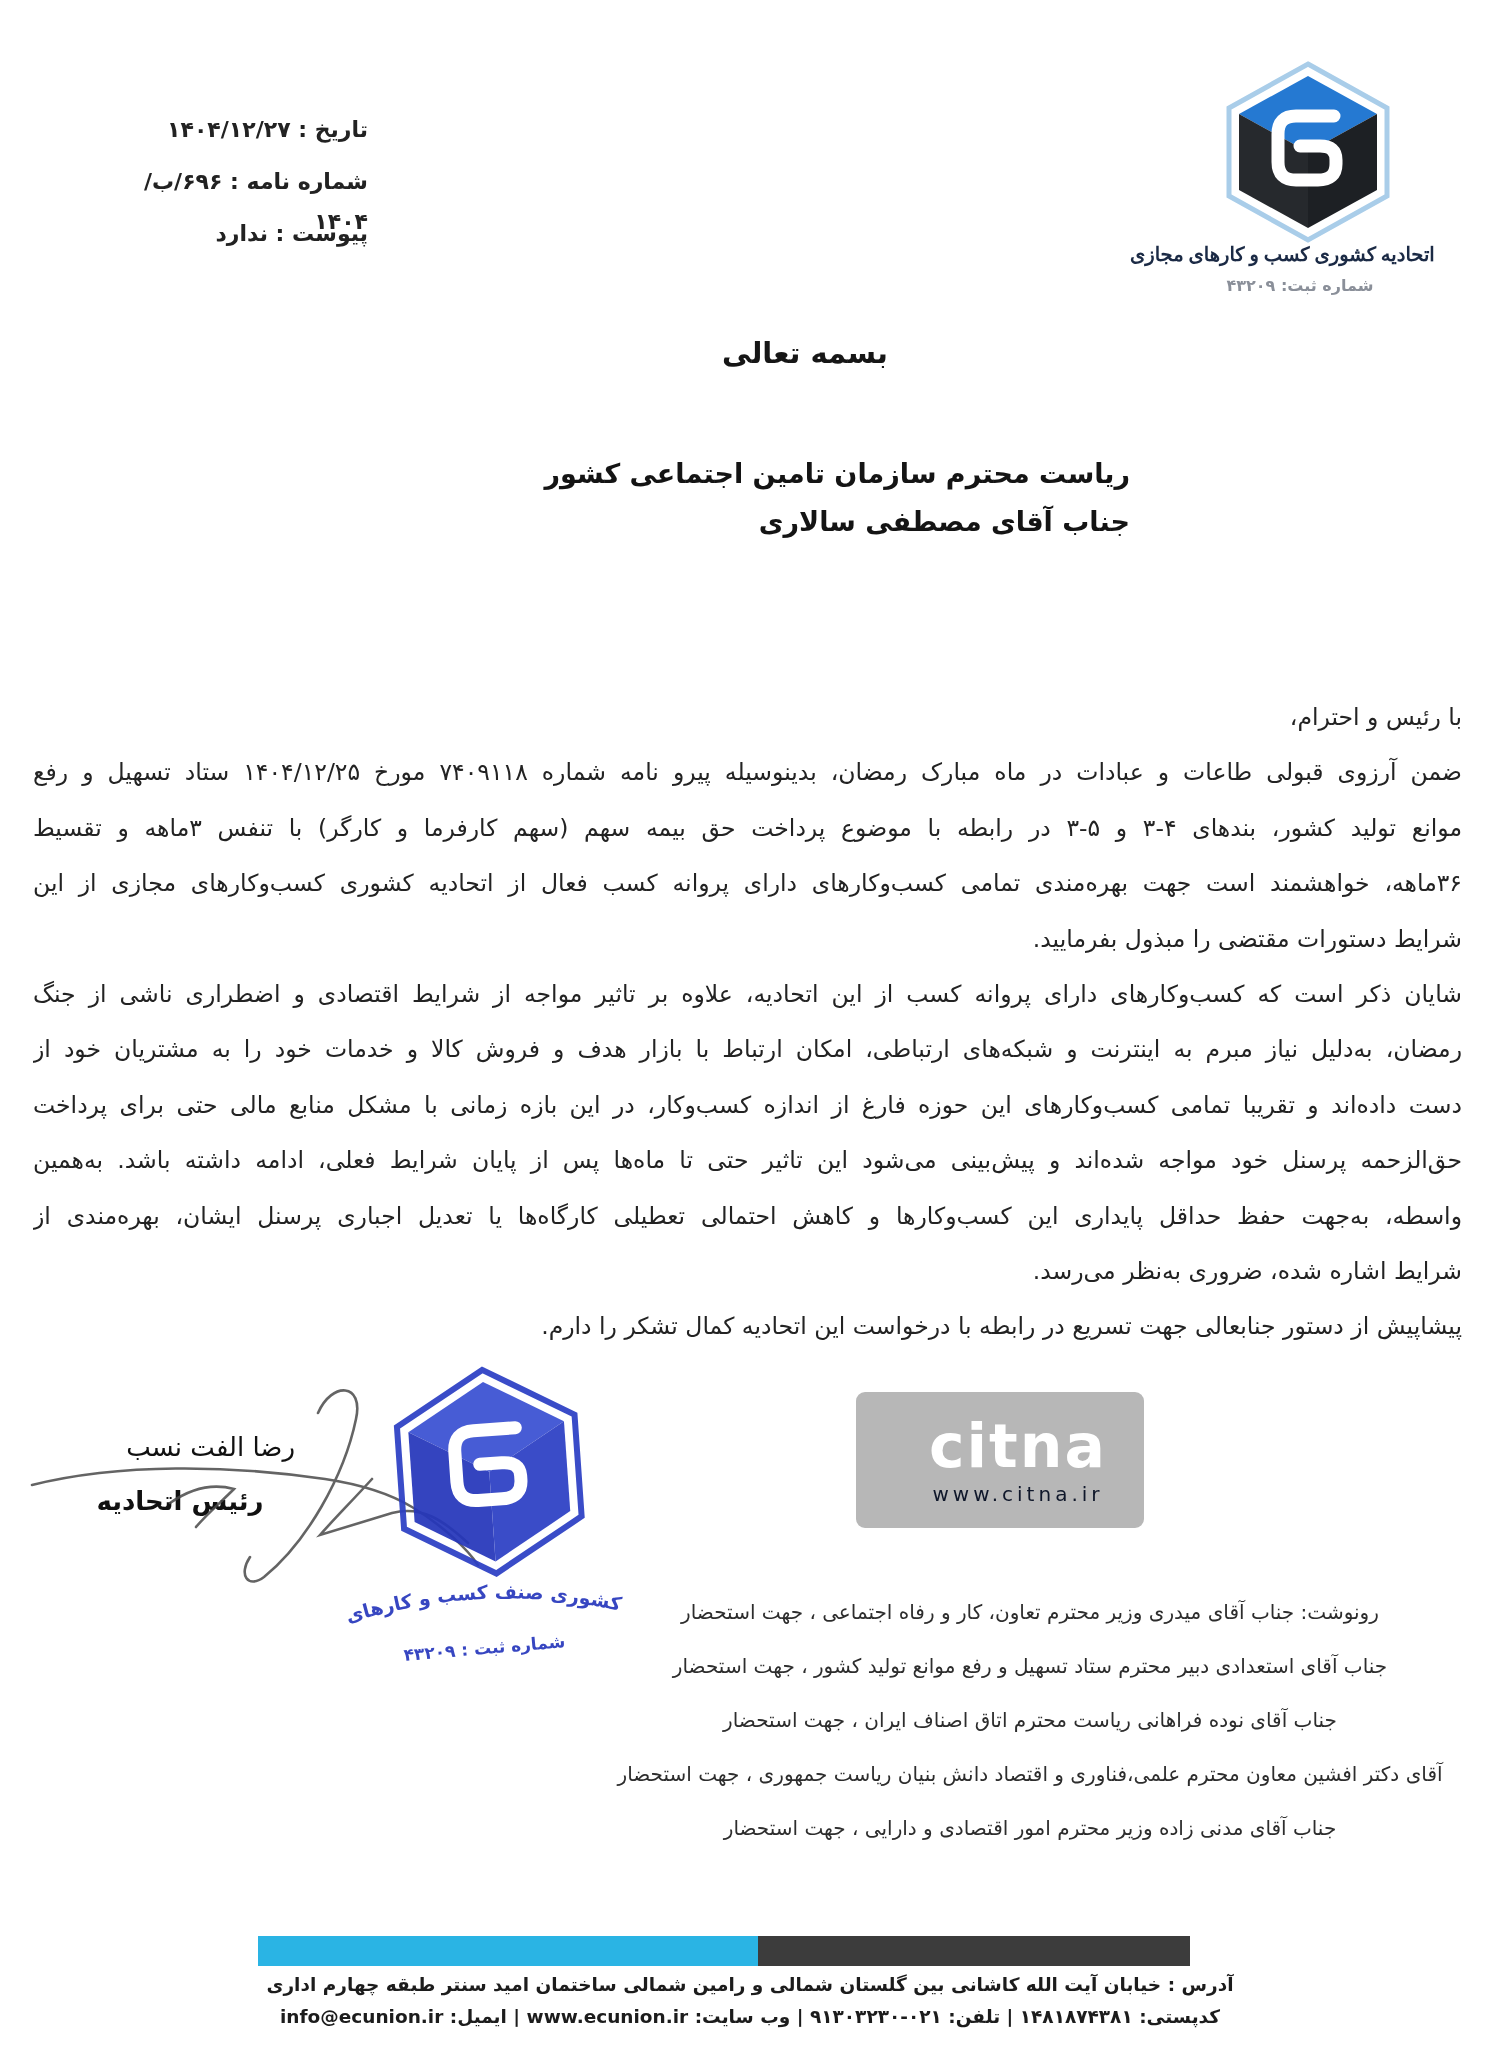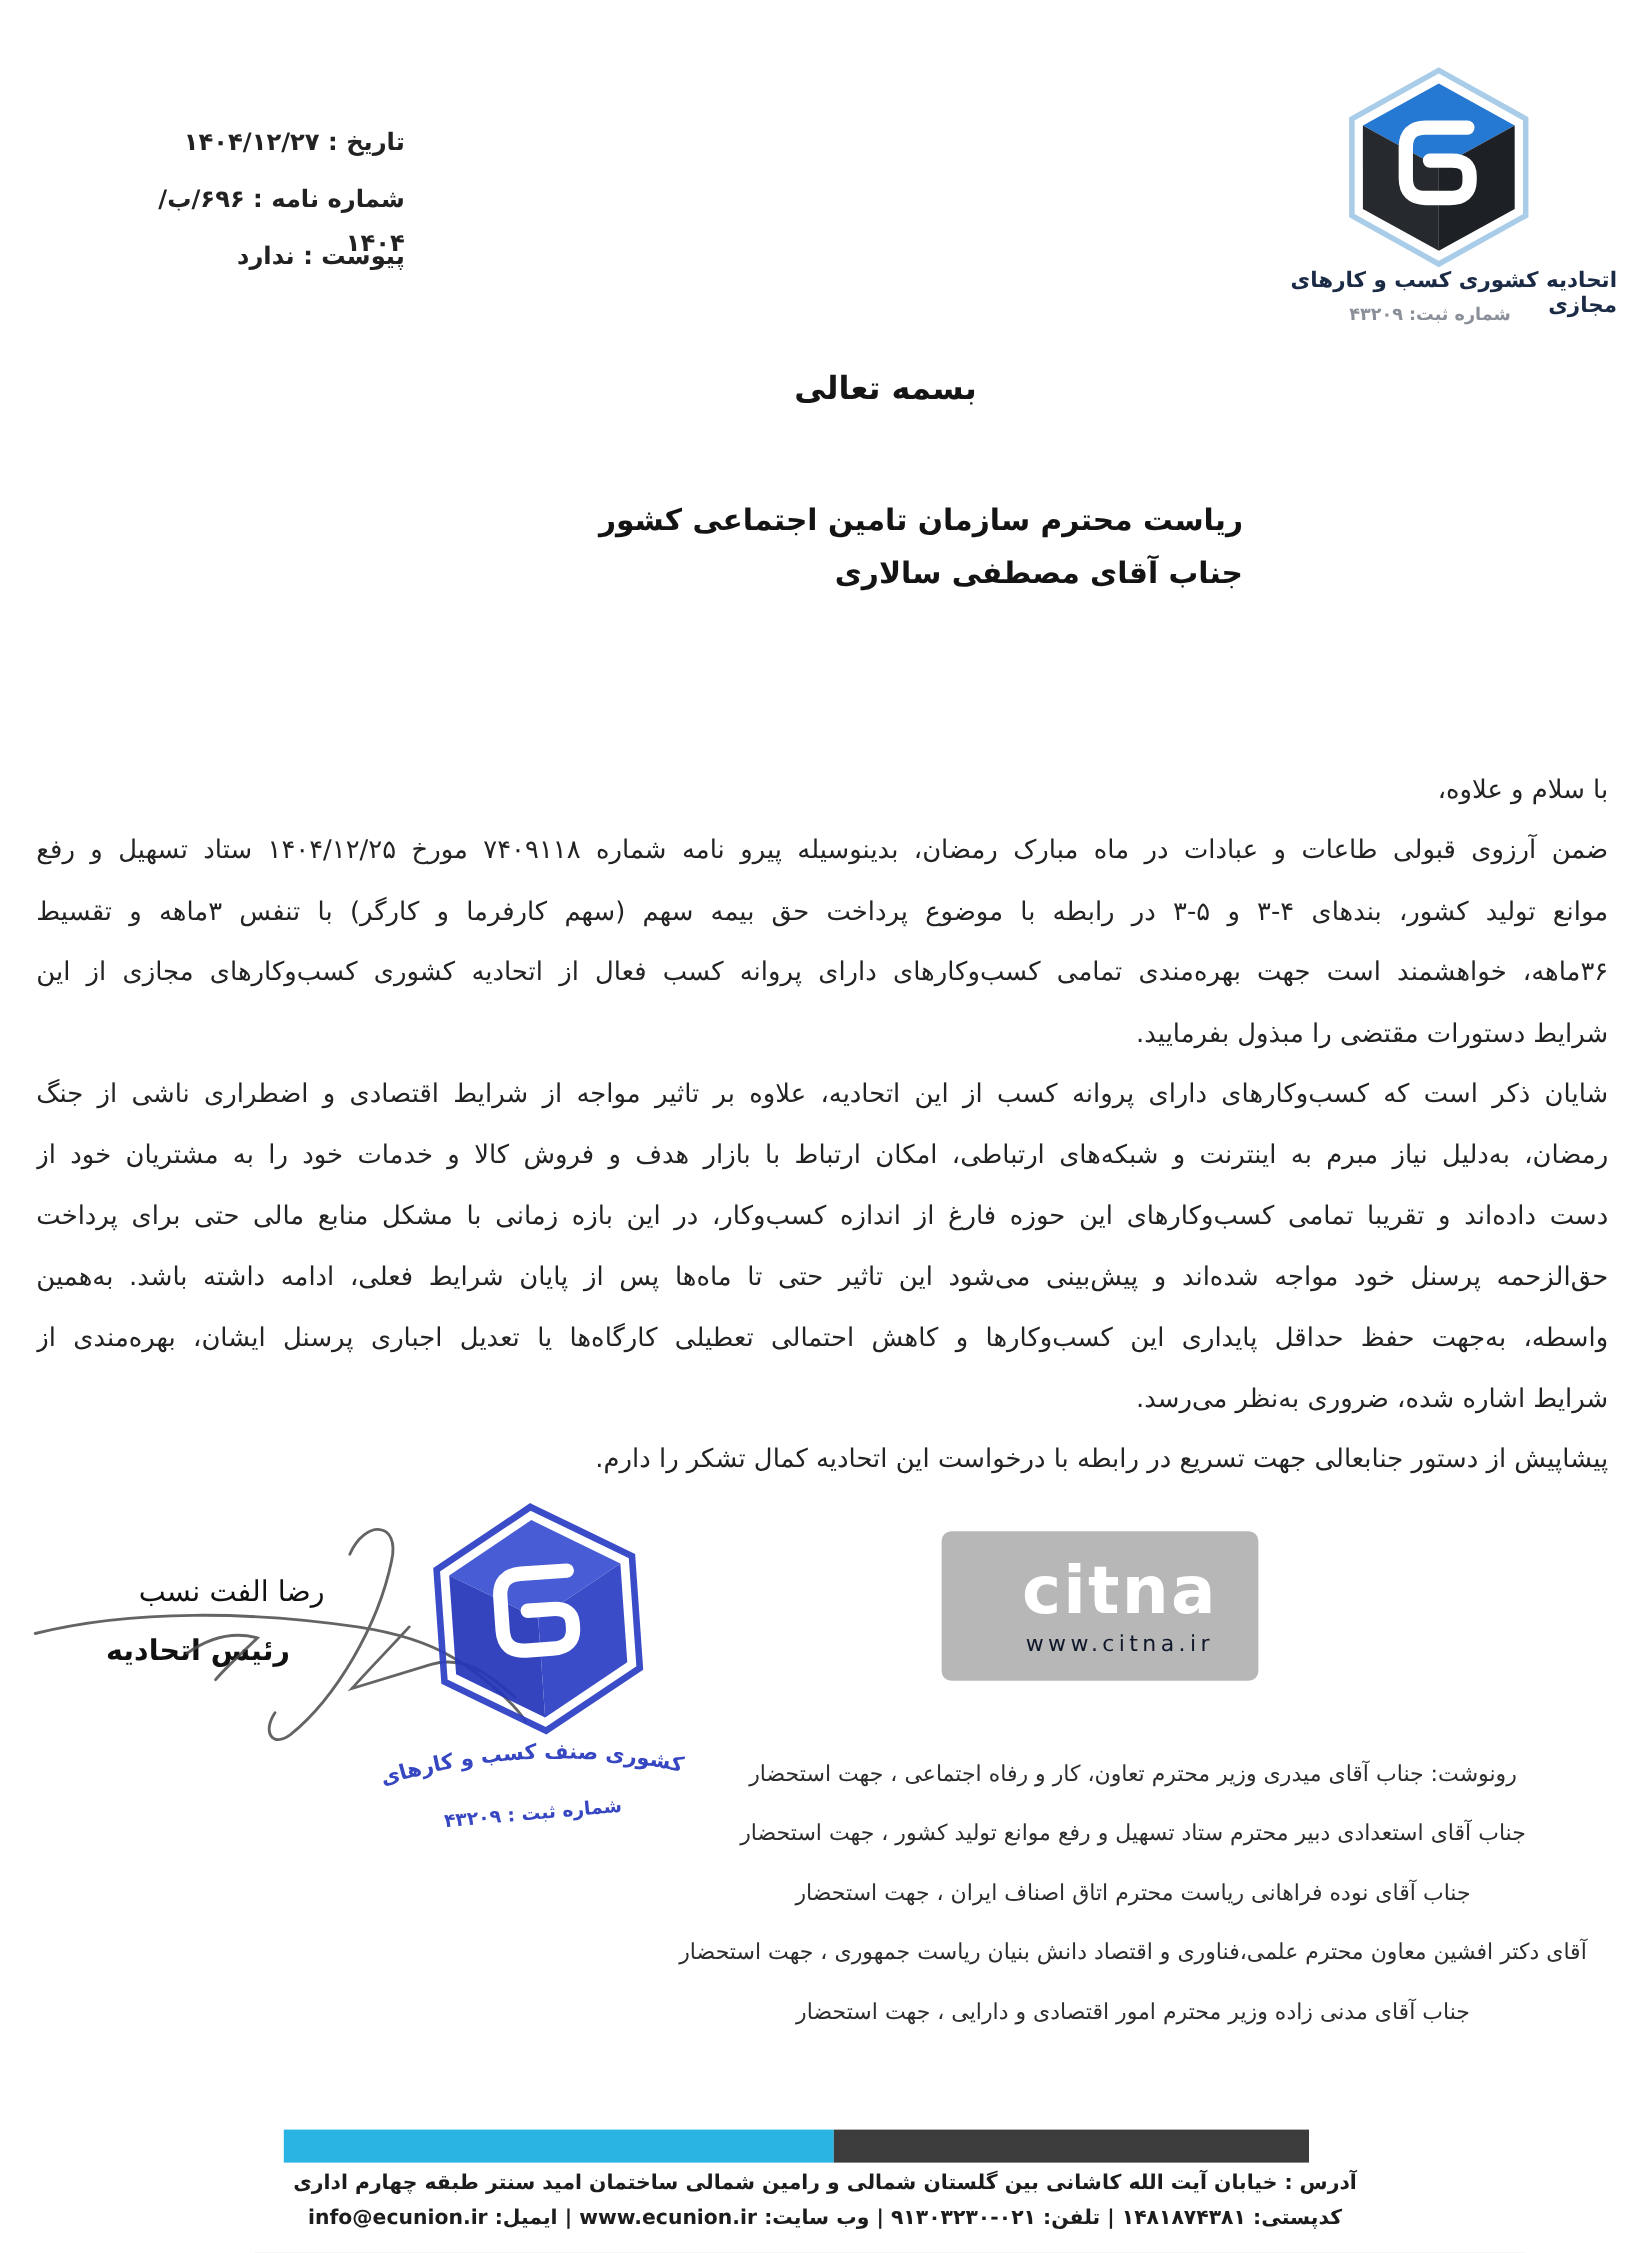--- a/index.html
+++ b/index.html
@@ -15,21 +15,21 @@
     direction: rtl;
   }
   .abs { position: absolute; }
 
   
   .meta { left: 110px; top: 110px; width: 258px; text-align: right; font-weight: 700; font-size: 22px; color: #222; }
   .meta div { height: 52px; line-height: 40px; }
 
   
   .logo-svg { left: 1222px; top: 60px; }
-  .org-name { left: 1130px; top: 243px; width: 340px; text-align: right; font-size: 19.5px; font-weight: 700; color: #1b2a45; }
+  .org-name { left: 1130px; top: 243px; width: 340px; text-align: left; font-size: 19.5px; font-weight: 700; color: #1b2a45; font-family: Liberation Serif, serif; }
   .org-reg  { left: 1160px; top: 276px; width: 280px; text-align: center; font-size: 16px; font-weight: 600; color: #8a8f99; }
 
   .besmele { left: 660px; top: 336px; width: 290px; text-align: center; font-size: 29px; font-weight: 800; color: #161616; }
 
   .recipient { right: 360px; top: 450px; text-align: right; font-size: 27px; font-weight: 800; color: #141414; }
   .recipient div { line-height: 48px; }
 
   .subject { right: 133px; top: 614px; text-align: right; font-size: 25px; font-weight: 800; color: #151515; }
 
   
@@ -93,21 +93,21 @@
 
   <div class="abs besmele">بسمه تعالی</div>
 
   <div class="abs recipient">
     <div>ریاست محترم سازمان تامین اجتماعی کشور</div>
     <div>جناب آقای مصطفی سالاری</div>
   </div>
 
 
   <div class="abs body-block">
-    <div class="bl end">با سلام و علاوه،</div>
+    <div class="bl end">با رئیس و احترام،</div>
     <div class="bl full">ضمن آرزوی قبولی طاعات و عبادات در ماه مبارک رمضان، بدینوسیله پیرو نامه شماره ۷۴۰۹۱۱۸ مورخ ۱۴۰۴/۱۲/۲۵ ستاد تسهیل و رفع</div>
     <div class="bl full">موانع تولید کشور، بندهای ۴-۳ و ۵-۳ در رابطه با موضوع پرداخت حق بیمه سهم (سهم کارفرما و کارگر) با تنفس ۳ماهه و تقسیط</div>
     <div class="bl full">۳۶ماهه، خواهشمند است جهت بهره‌مندی تمامی کسب‌وکارهای دارای پروانه کسب فعال از اتحادیه کشوری کسب‌وکارهای مجازی از این</div>
     <div class="bl end">شرایط دستورات مقتضی را مبذول بفرمایید.</div>
     <div class="bl full">شایان ذکر است که کسب‌وکارهای دارای پروانه کسب از این اتحادیه، علاوه بر تاثیر مواجه از شرایط اقتصادی و اضطراری ناشی از جنگ</div>
     <div class="bl full">رمضان، به‌دلیل نیاز مبرم به اینترنت و شبکه‌های ارتباطی، امکان ارتباط با بازار هدف و فروش کالا و خدمات خود را به مشتریان خود از</div>
     <div class="bl full">دست داده‌اند و تقریبا تمامی کسب‌وکارهای این حوزه فارغ از اندازه کسب‌وکار، در این بازه زمانی با مشکل منابع مالی حتی برای پرداخت</div>
     <div class="bl full">حق‌الزحمه پرسنل خود مواجه شده‌اند و پیش‌بینی می‌شود این تاثیر حتی تا ماه‌ها پس از پایان شرایط فعلی، ادامه داشته باشد. به‌همین</div>
     <div class="bl full">واسطه، به‌جهت حفظ حداقل پایداری این کسب‌وکارها و کاهش احتمالی تعطیلی کارگاه‌ها یا تعدیل اجباری پرسنل ایشان، بهره‌مندی از</div>
     <div class="bl end">شرایط اشاره شده، ضروری به‌نظر می‌رسد.</div>

